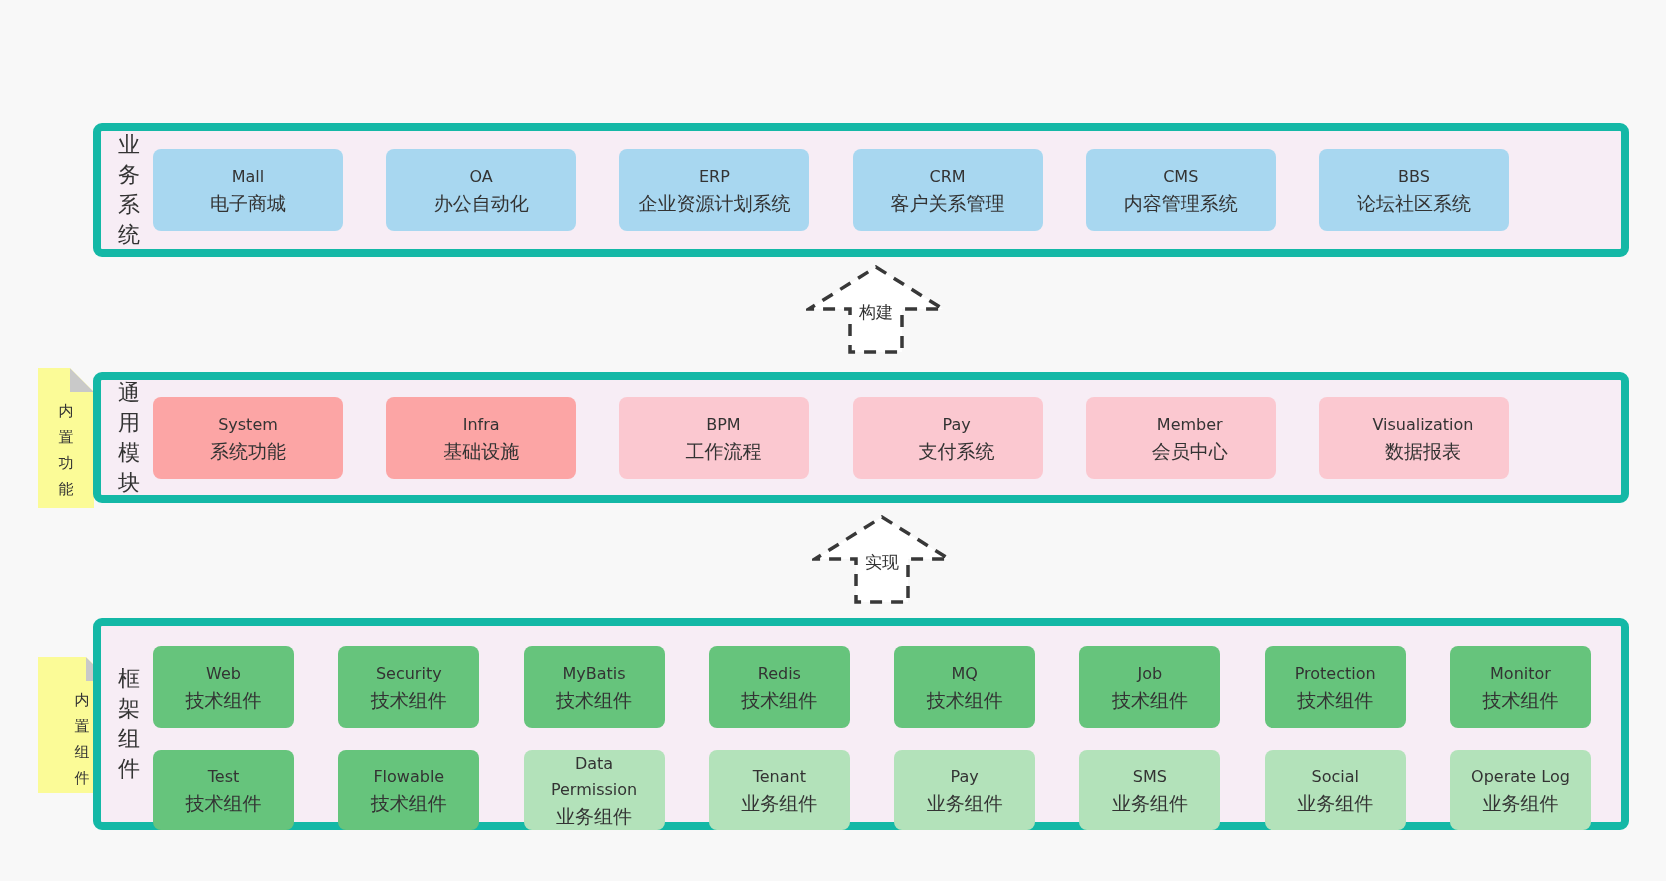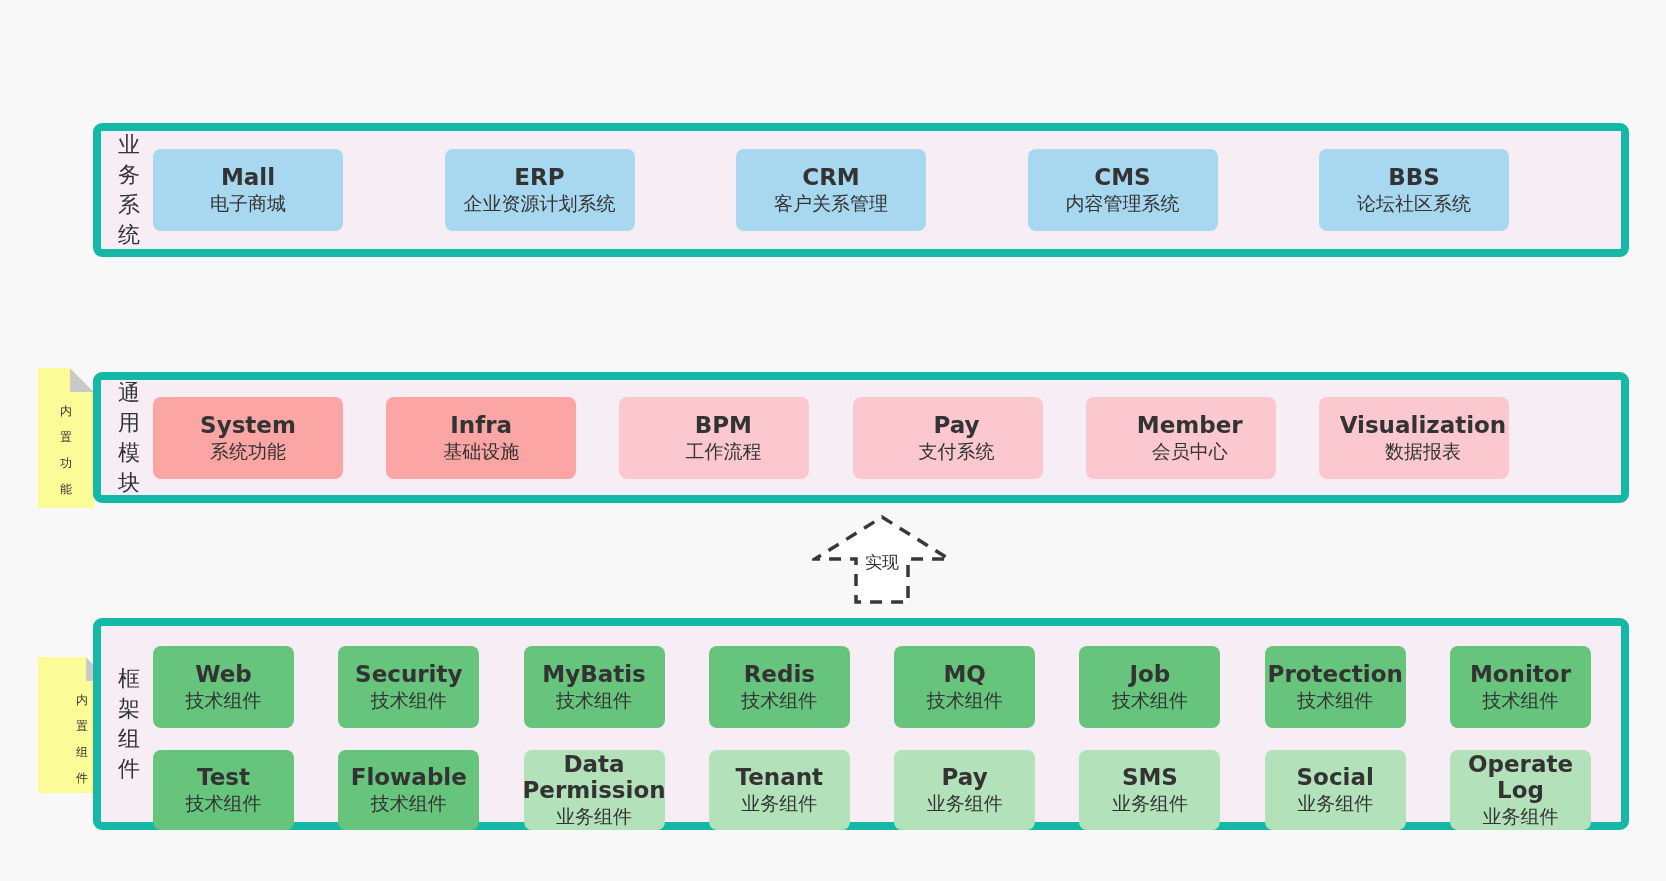--- a/index.html
+++ b/index.html
@@ -30,42 +30,42 @@
   .row-a{top:20px;}
   .row-b{top:124px;}
 
   .box{
     display:flex;flex-direction:column;align-items:center;justify-content:center;
     border-radius:8px;text-align:center;padding:2px 6px;box-sizing:border-box;
   }
   .row6 .box{width:190px;height:82px;}
   .row8 .box{width:141px;height:82px;}
   .row-b .box{height:80px;}
-  .box-name{font-size:23px;line-height:26px;font-weight:bold;}
+  .box-name{font-size:16px;line-height:26px;}
   .box-sub{font-size:19px;line-height:26px;}
 
   .blue{background:#a8d7f0;}
   .red{background:#fca5a5;}
   .pink{background:#fbc8d0;padding-left:24px;}
   .gdark{background:#66c47c;}
   .glight{background:#b3e2ba;}
 
   
   .sticky{
     position:absolute;left:-55px;width:56px;background:#fbfb97;z-index:0;
     clip-path:polygon(0 0,calc(100% - 24px) 0,100% 24px,100% 100%,0 100%);
   }
   .sticky-modules{top:-4px;height:140px;}
   .sticky-components{top:39px;height:136px;padding-left:16px;}
   .fold{
     position:absolute;top:0;right:0;width:24px;height:24px;background:#c9c9c9;
     clip-path:polygon(0 0,100% 100%,0 100%);
   }
   .sticky-label{
-    margin:30px auto 0;width:20px;font-size:12px;line-height:26px;
+    margin:30px auto 0;width:20px;font-size:15px;line-height:26px;
     word-break:break-all;text-align:center;color:#333;
   }
 
   
   .arrow{position:absolute;width:140px;height:92px;z-index:3;}
   .arrow-build{left:806px;top:264px;}
   .arrow-impl{left:812px;top:514px;}
   .arrow svg{display:block;width:100%;height:100%;}
   .arrow-label{
     position:absolute;left:50%;top:36px;transform:translateX(-50%);
@@ -79,39 +79,49 @@
 
   <section class="band band-business">
     <div class="container">
       <div class="v-label">业务系统</div>
       <div class="box-row row6">
         <div class="box blue">
           <div class="box-name">Mall</div>
           <div class="box-sub">电子商城</div>
         </div>
         <div class="box blue">
+          <div class="box-name">OA</div>
+          <div class="box-sub">办公自动化</div>
+        </div>
+        <div class="box blue">
           <div class="box-name">ERP</div>
           <div class="box-sub">企业资源计划系统</div>
         </div>
         <div class="box blue">
           <div class="box-name">CRM</div>
           <div class="box-sub">客户关系管理</div>
         </div>
         <div class="box blue">
           <div class="box-name">CMS</div>
           <div class="box-sub">内容管理系统</div>
         </div>
         <div class="box blue">
           <div class="box-name">BBS</div>
           <div class="box-sub">论坛社区系统</div>
         </div>
       </div>
     </div>
   </section>
 
+  <div class="arrow arrow-build">
+    <svg viewBox="0 0 140 92">
+      <polygon points="70,3 137,45 96,45 96,88 44,88 44,45 3,45" fill="#ffffff" stroke="#383838" stroke-width="3.5" stroke-dasharray="12 9"></polygon>
+    </svg>
+    <div class="arrow-label">构建</div>
+  </div>
 
   <section class="band band-modules">
     <div class="sticky sticky-modules">
       <div class="fold"></div>
       <div class="sticky-label">内置功能</div>
     </div>
     <div class="container">
       <div class="v-label">通用模块</div>
       <div class="box-row row6">
         <div class="box red">

